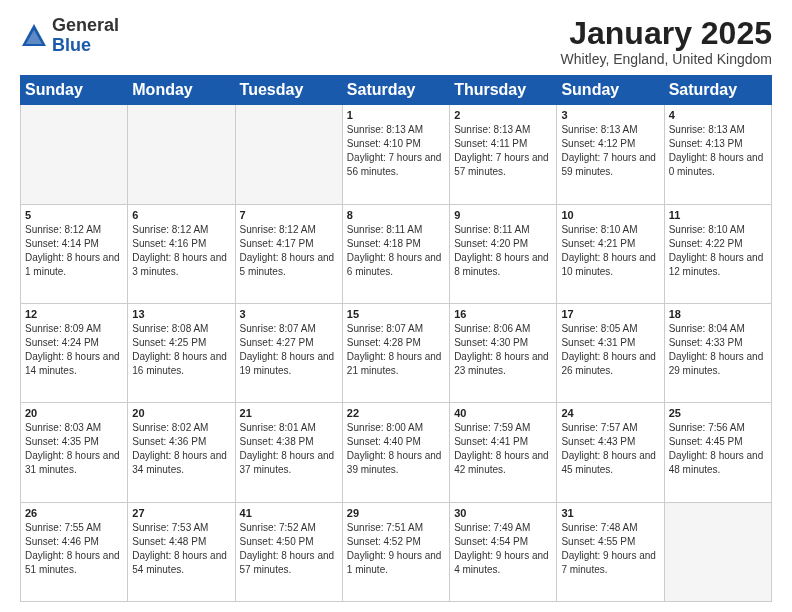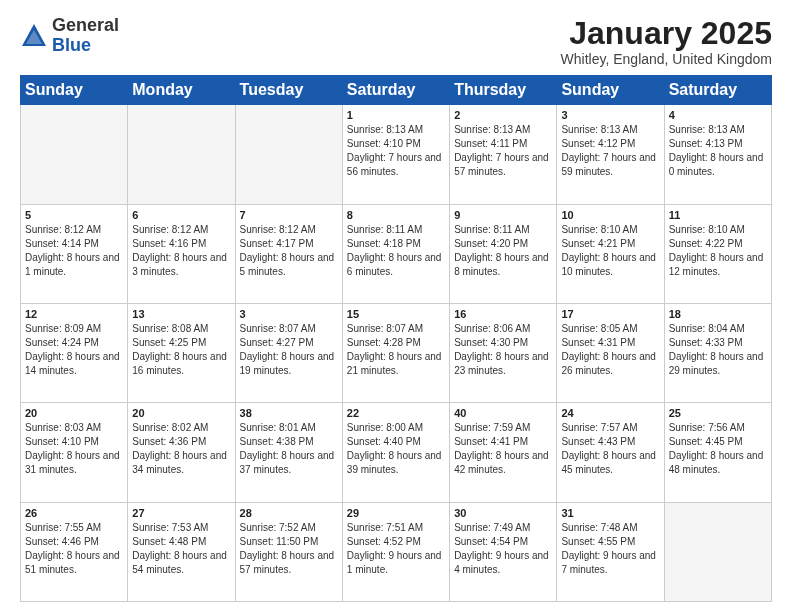--- a/index.html
+++ b/index.html
@@ -239,31 +239,31 @@
             <div class="day-number">18</div>
             <div class="day-info" style="white-space: pre-line;">Sunrise: 8:04 AM
 Sunset: 4:33 PM
 Daylight: 8 hours and 29 minutes.</div>
           </td>
         </tr>
         <tr>
           <td>
             <div class="day-number">20</div>
             <div class="day-info" style="white-space: pre-line;">Sunrise: 8:03 AM
-Sunset: 4:10 PM
+Sunset: 4:35 PM
 Daylight: 8 hours and 31 minutes.</div>
           </td>
           <td>
             <div class="day-number">20</div>
             <div class="day-info" style="white-space: pre-line;">Sunrise: 8:02 AM
 Sunset: 4:36 PM
 Daylight: 8 hours and 34 minutes.</div>
           </td>
           <td>
-            <div class="day-number">38</div>
+            <div class="day-number">21</div>
             <div class="day-info" style="white-space: pre-line;">Sunrise: 8:01 AM
 Sunset: 4:38 PM
 Daylight: 8 hours and 37 minutes.</div>
           </td>
           <td>
             <div class="day-number">22</div>
             <div class="day-info" style="white-space: pre-line;">Sunrise: 8:00 AM
 Sunset: 4:40 PM
 Daylight: 8 hours and 39 minutes.</div>
           </td>
@@ -293,23 +293,23 @@
 Sunset: 4:46 PM
 Daylight: 8 hours and 51 minutes.</div>
           </td>
           <td>
             <div class="day-number">27</div>
             <div class="day-info" style="white-space: pre-line;">Sunrise: 7:53 AM
 Sunset: 4:48 PM
 Daylight: 8 hours and 54 minutes.</div>
           </td>
           <td>
-            <div class="day-number">28</div>
+            <div class="day-number">41</div>
             <div class="day-info" style="white-space: pre-line;">Sunrise: 7:52 AM
-Sunset: 11:50 PM
+Sunset: 4:50 PM
 Daylight: 8 hours and 57 minutes.</div>
           </td>
           <td>
             <div class="day-number">29</div>
             <div class="day-info" style="white-space: pre-line;">Sunrise: 7:51 AM
 Sunset: 4:52 PM
 Daylight: 9 hours and 1 minute.</div>
           </td>
           <td>
             <div class="day-number">30</div>

